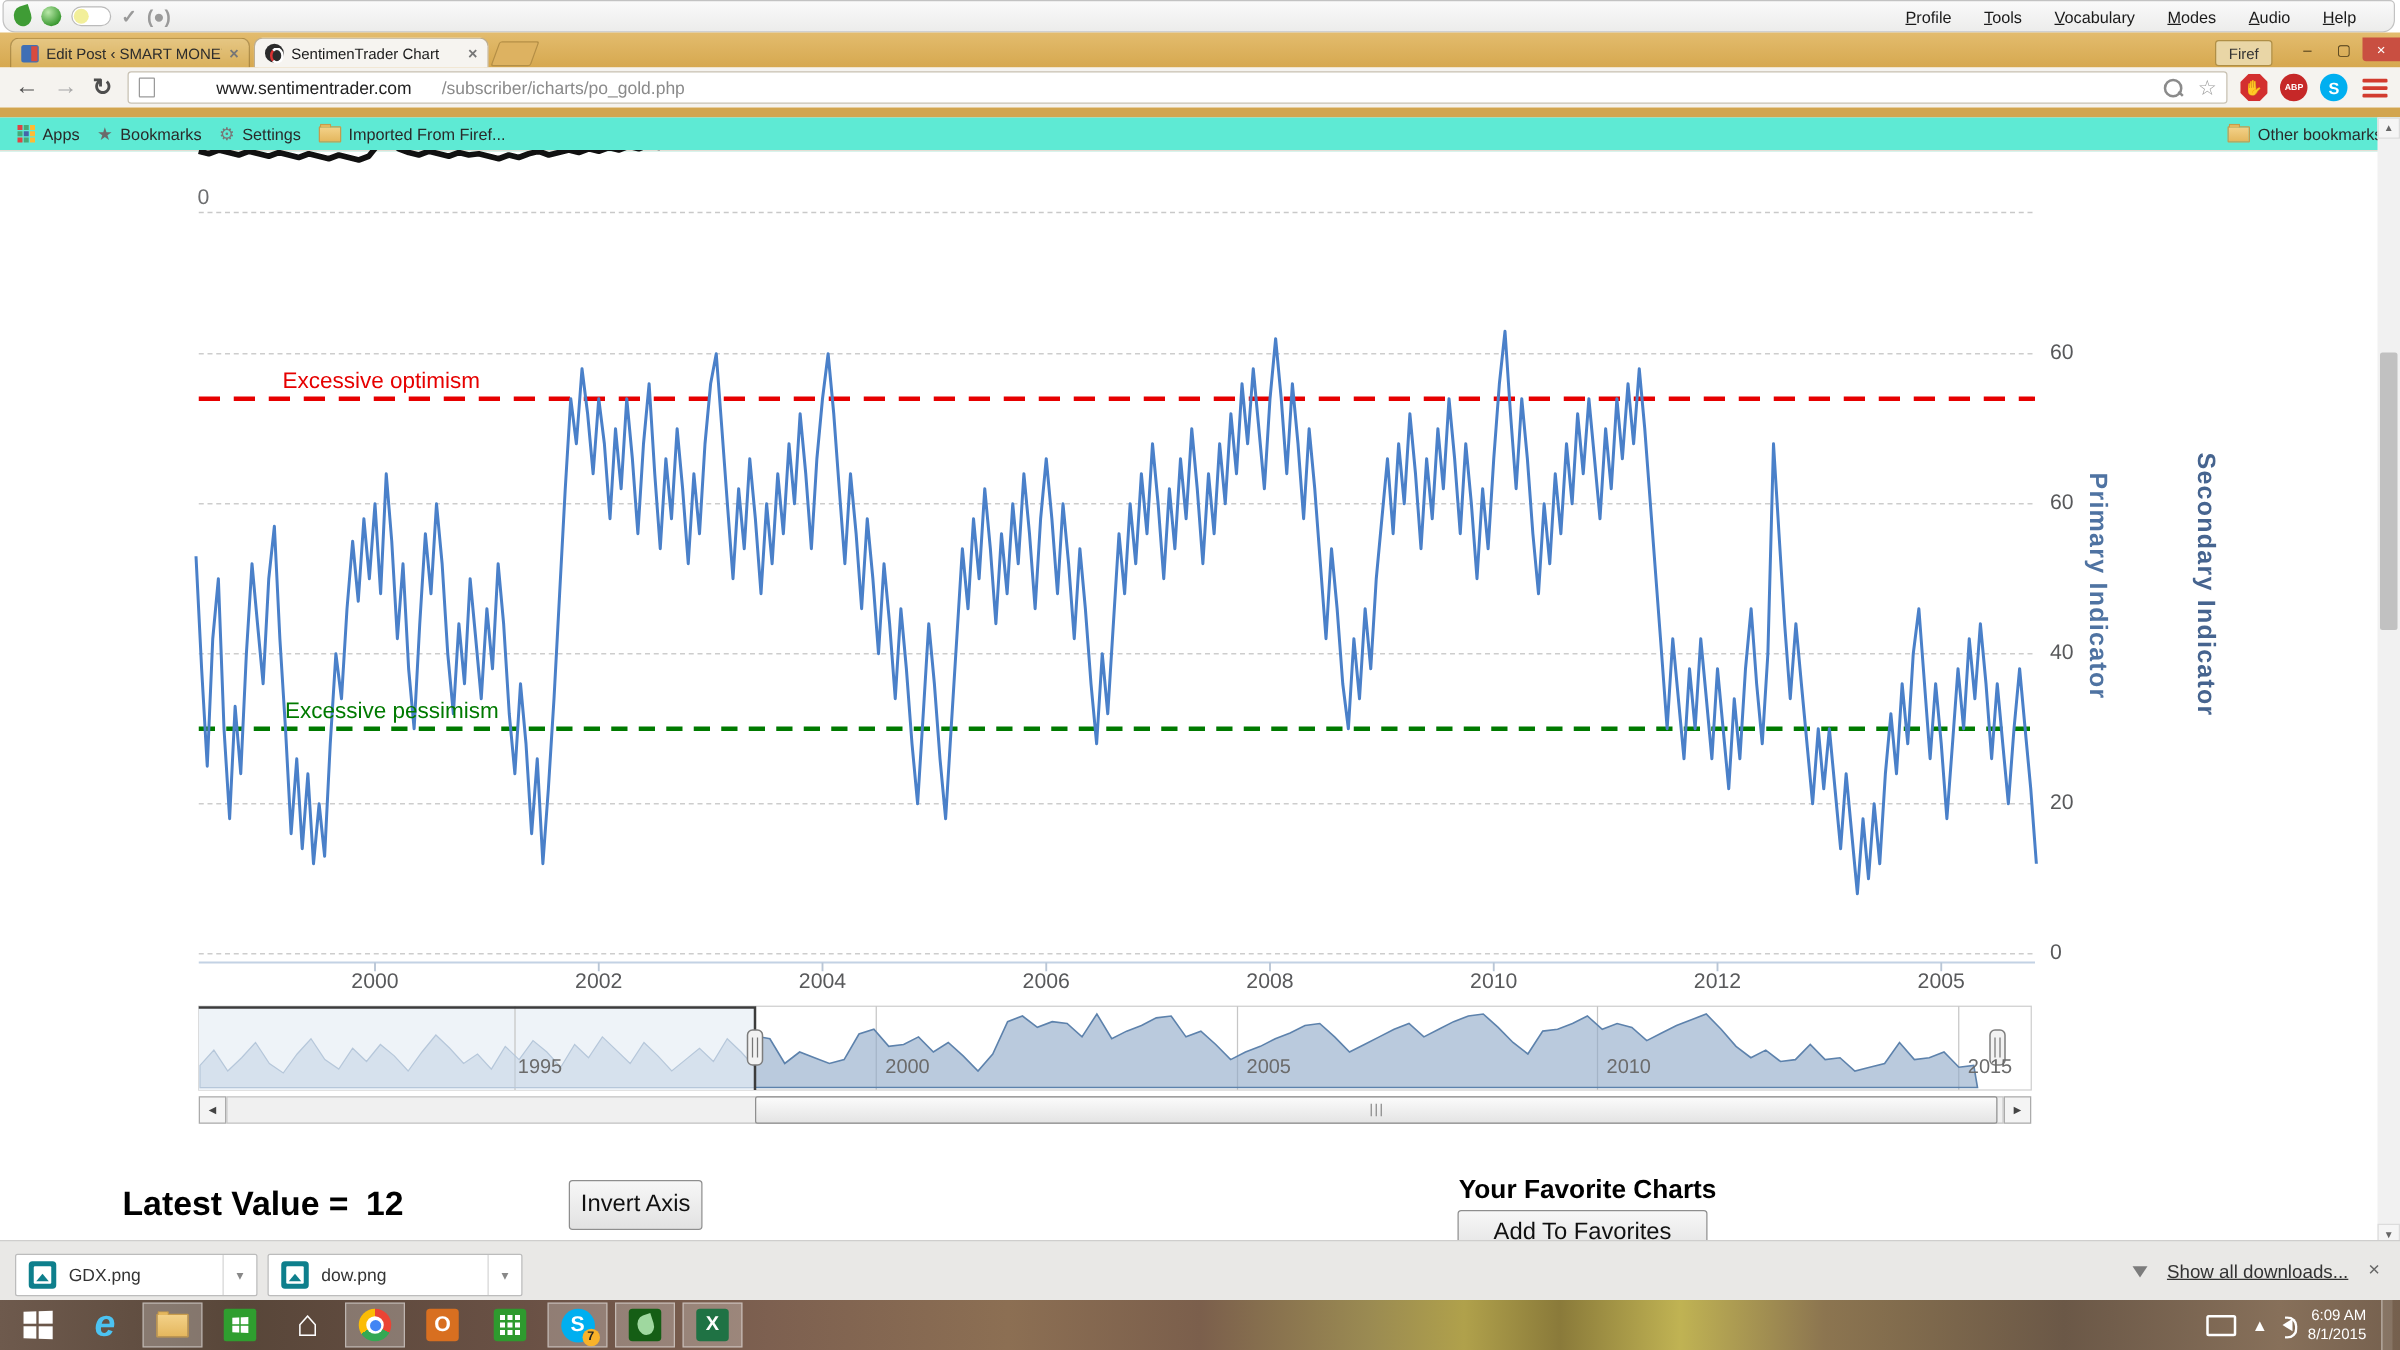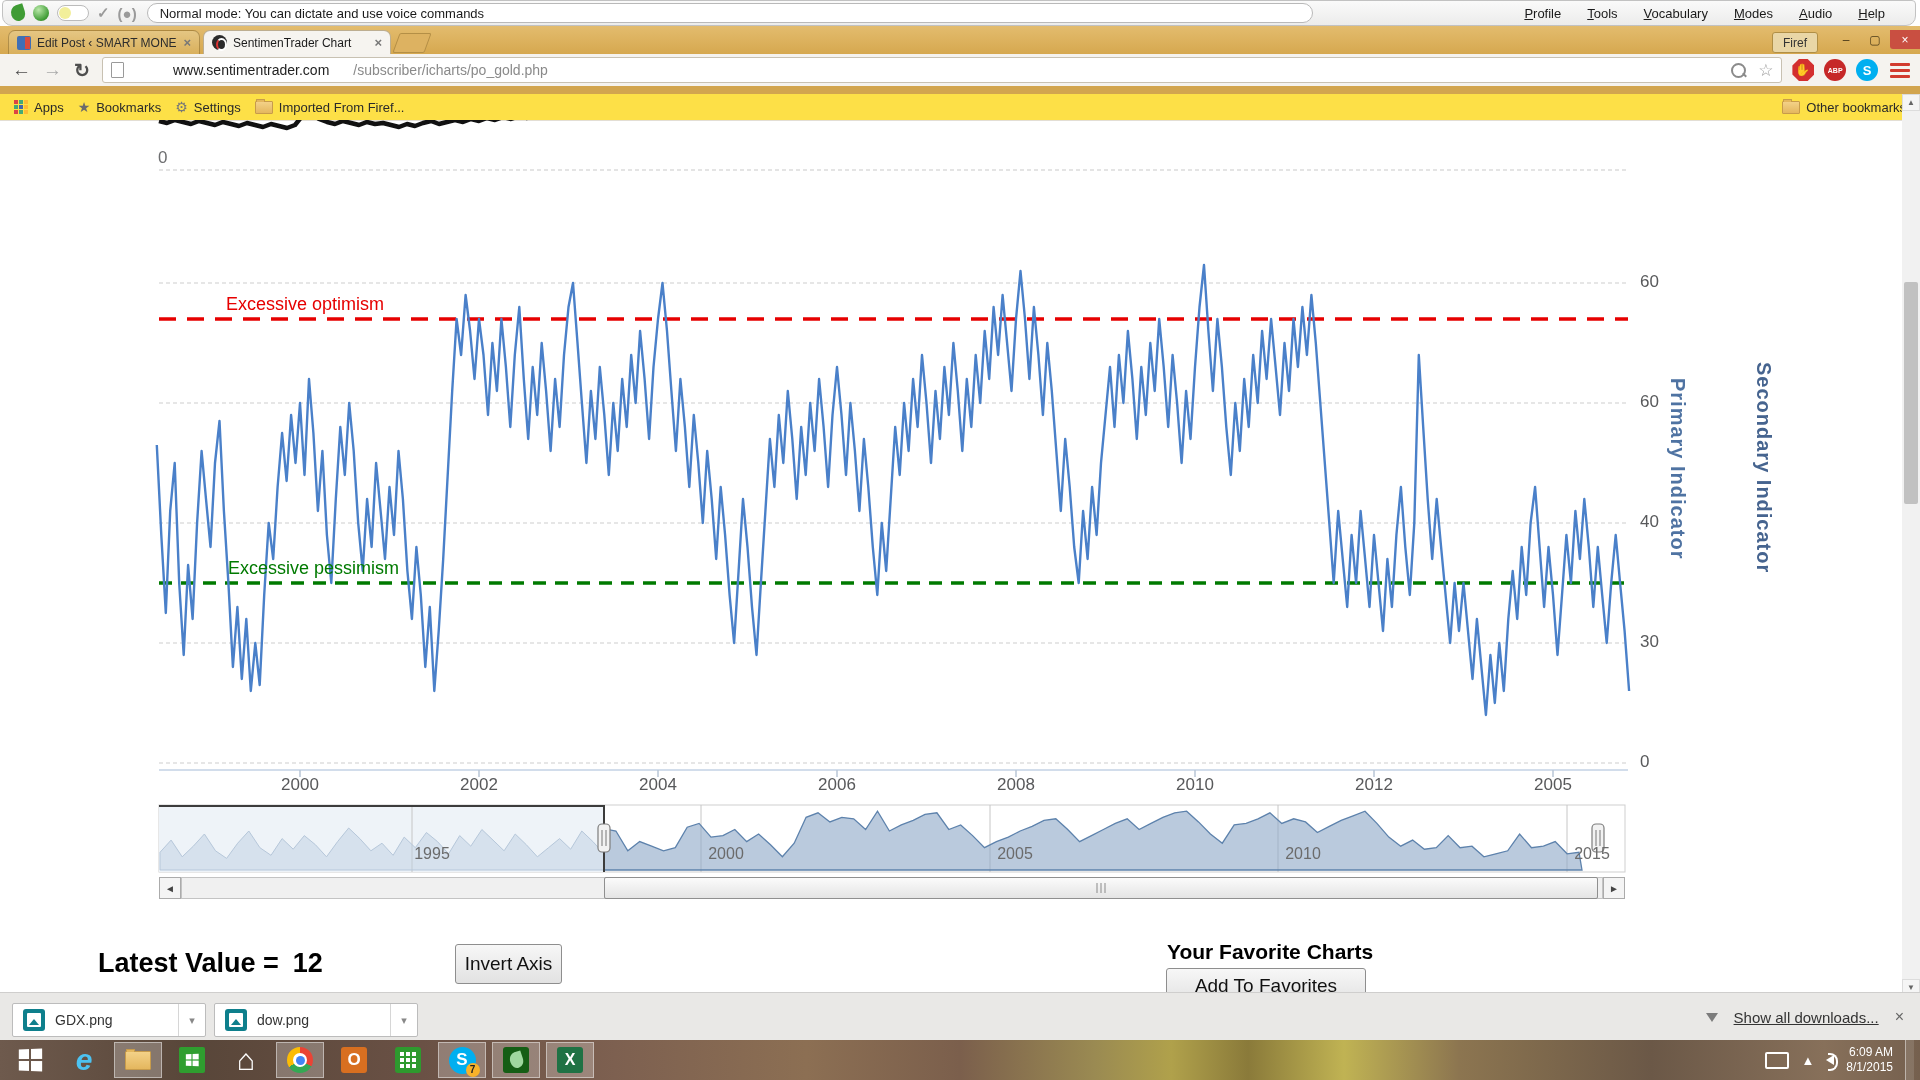--- a/index.html
+++ b/index.html
@@ -49,21 +49,21 @@
   #star-ic{color:#9b9b9b;font-size:17px;margin-left:12px;}
   .ext{margin-left:10px;width:22px;height:22px;border-radius:50%;display:flex;align-items:center;justify-content:center;
       color:#fff;font-weight:bold;}
   #ext-adblock{background:#d32f2f;clip-path:polygon(30% 0,70% 0,100% 30%,100% 70%,70% 100%,30% 100%,0 70%,0 30%);border-radius:0;font-size:12px;}
   #ext-abp{background:#c62828;font-size:7px;}
   #ext-skype{background:#00aff0;font-size:13px;}
   #menu-ic{margin-left:12px;margin-right:10px;display:flex;flex-direction:column;gap:3px;}
   #menu-ic div{width:20px;height:3px;background:#d23b2e;border-radius:1px;}
   
   #theme-strip{left:0;top:86px;width:1920px;height:8px;background:#d2a54f;}
-  #bookmarks{left:0;top:94px;width:1920px;height:26px;background:#fde047;border-bottom:1px solid #e3ded4;
+  #bookmarks{left:0;top:94px;width:1920px;height:26px;background:#5eead4;border-bottom:1px solid #e3ded4;
      display:flex;align-items:center;font-size:13px;color:#2a2a2a;}
   .bm{display:flex;align-items:center;margin-left:14px;gap:6px;}
   .bm-grid{display:grid;grid-template:repeat(3,4px)/repeat(3,4px);gap:1px;}
   .bm-grid i{background:#d44;}
   .bm-grid i:nth-child(2n){background:#4a7;}
   .bm-grid i:nth-child(3n){background:#fb3;}
   .bm-grid i:nth-child(5){background:#46a;}
   .bm-star{color:#6b6b6b;font-size:14px;}
   .bm-gear{color:#777;font-size:14px;}
   .folder{width:16px;height:11px;background:linear-gradient(#f3d188,#e4b75e);border:1px solid #c79b4b;border-radius:1px;position:relative;}
@@ -149,23 +149,20 @@
         <span id="dragon-flame-sh"></span>
       </span>
     <span class="dg-ic">
         <span id="dragon-sphere"></span>
       </span>
     <span class="dg-ic">
         <span id="dragon-toggle"></span>
       </span>
     <span class="dg-ic dg-glyph">✓</span>
     <span class="dg-ic dg-glyph">(●)</span>
-    <div id="dragon-status">
-      <span>Normal mode: You can dictate and use voice commands</span>
-    </div>
     <div id="dragon-menu">
         <span><u>P</u>rofile</span>
         <span><u>T</u>ools</span>
         <span><u>V</u>ocabulary</span>
         <span><u>M</u>odes</span>
         <span><u>A</u>udio</span>
         <span><u>H</u>elp</span>
       </div>
   </div>
 
@@ -281,21 +278,21 @@
       <line x1="602" y1="830" x2="602" y2="846" stroke="#777" stroke-width="1"></line>
       <line x1="606" y1="830" x2="606" y2="846" stroke="#777" stroke-width="1"></line>
       <rect x="1592" y="824" width="12" height="28" rx="4" fill="#f2f2f2" stroke="#7d7d7d" stroke-width="1.2"></rect>
       <line x1="1596" y1="830" x2="1596" y2="846" stroke="#777" stroke-width="1"></line>
       <line x1="1600" y1="830" x2="1600" y2="846" stroke="#777" stroke-width="1"></line>
     </svg>
   <div class="abs" id="tick-layer" style="left:0;top:0;width:1920px;height:1080px;pointer-events:none;">
       <div class="chart-lab" style="left: 1640px; top: 272px;">60</div>
       <div class="chart-lab" style="left: 1640px; top: 392px;">60</div>
       <div class="chart-lab" style="left: 1640px; top: 512px;">40</div>
-      <div class="chart-lab" style="left: 1640px; top: 632px;">30</div>
+      <div class="chart-lab" style="left: 1640px; top: 632px;">20</div>
       <div class="chart-lab" style="left: 1640px; top: 752px;">0</div>
       <div class="chart-lab" style="left: 270px; top: 775px; width: 60px; text-align: center;">2000</div>
       <div class="chart-lab" style="left: 449px; top: 775px; width: 60px; text-align: center;">2002</div>
       <div class="chart-lab" style="left: 628px; top: 775px; width: 60px; text-align: center;">2004</div>
       <div class="chart-lab" style="left: 807px; top: 775px; width: 60px; text-align: center;">2006</div>
       <div class="chart-lab" style="left: 986px; top: 775px; width: 60px; text-align: center;">2008</div>
       <div class="chart-lab" style="left: 1165px; top: 775px; width: 60px; text-align: center;">2010</div>
       <div class="chart-lab" style="left: 1344px; top: 775px; width: 60px; text-align: center;">2012</div>
       <div class="chart-lab" style="left: 1523px; top: 775px; width: 60px; text-align: center;">2005</div>
       <div class="chart-lab" style="left: 402px; top: 845px; width: 60px; text-align: center; font-size: 16px; color: rgb(107, 107, 107);">1995</div>

